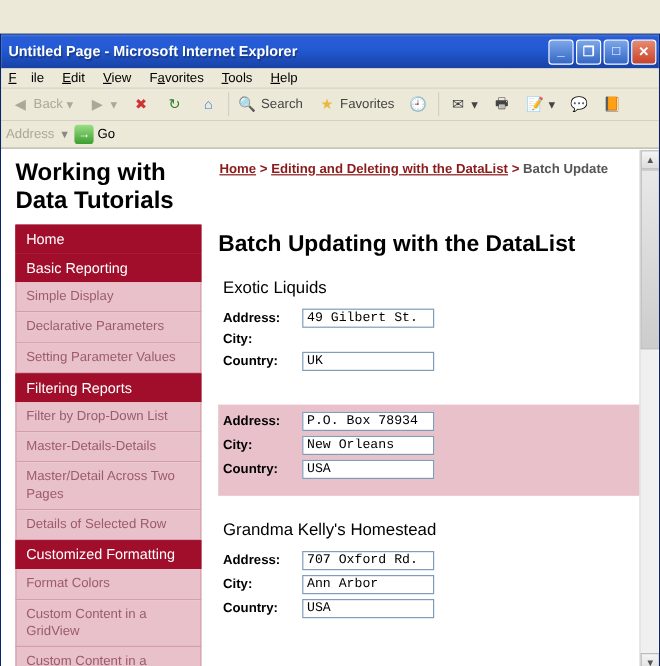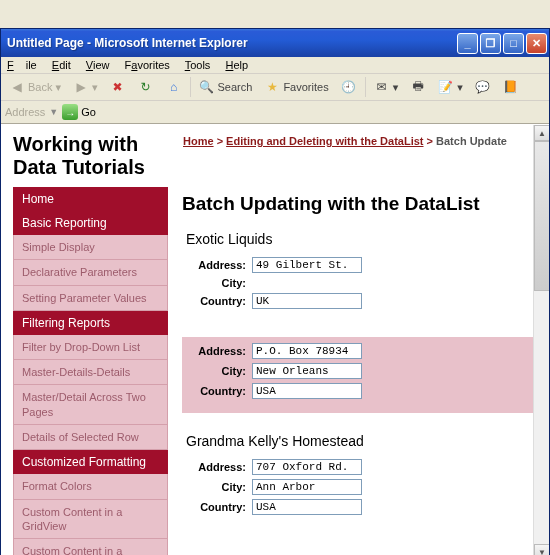--- a/index.html
+++ b/index.html
@@ -33,21 +33,21 @@
   .nav-item { background:#e8c1ca; color:#9c5b6b; padding:5px 8px; font-size:11px; border:1px solid #d49fab; border-top:none; cursor:pointer; line-height:1.3;}
   .breadcrumb { font-size:11px; color:#8b1a1a; text-align:left; margin-bottom:6px;}
   .breadcrumb a { color:#8b1a1a; text-decoration:underline; font-weight:bold;}
   .breadcrumb .sep2 { color:#8b1a1a; font-weight:bold;}
   .breadcrumb .cur { color:#555; font-weight:bold;}
   h2.pageTitle { font-family: "Trebuchet MS", Verdana, sans-serif; font-size:19px; font-weight:bold; margin:6px 0 10px 0;}
   .supplier { margin-bottom:14px; padding:6px 4px 10px 4px;}
   .supplier.alt { background:#e8c1ca;}
   .supName { font-family:"Trebuchet MS",Verdana,sans-serif; font-size:14px; margin-bottom:10px; color:#000;}
   .frow { display:flex; align-items:center; margin-bottom:4px;}
-  .flabel { width:66px; text-align:right; font-weight:bold; font-size:11px; padding-right:6px;}
+  .flabel { width:66px; text-align:left; font-weight:bold; font-size:11px; padding-right:6px;}
   .finput { border:1px solid #7f9db9; height:16px; width:110px; padding:1px 3px; font-size:11px; font-family: "Courier New", monospace; background:#fff;}
   .statusbar { height:22px; background:#ece9d8; border-top:1px solid #d4d0c8; display:flex; align-items:center; font-size:11px; padding:0 4px; justify-content:space-between;}
   .statusbar .zone { display:flex; align-items:center; gap:4px; border-left:1px solid #d4d0c8; padding:0 8px;}
   .breadwrap { display:flex; }
   .breadspacer { width:170px; flex-shrink:0; }
   .scrollbar { position:absolute; right:0; top:0; width:16px; height:100%; background:#f0f0f0; border-left:1px solid #ddd;}
   .sbtn { width:16px;height:16px;background:linear-gradient(#f5f5f5,#ddd);border:1px solid #bbb;display:flex;align-items:center;justify-content:center;font-size:8px;color:#555;}
   .thumb { position:absolute; top:16px; width:16px; height:150px; background:linear-gradient(#e8e8e8,#ccc); border:1px solid #bbb;}
 </style>
 </head>

